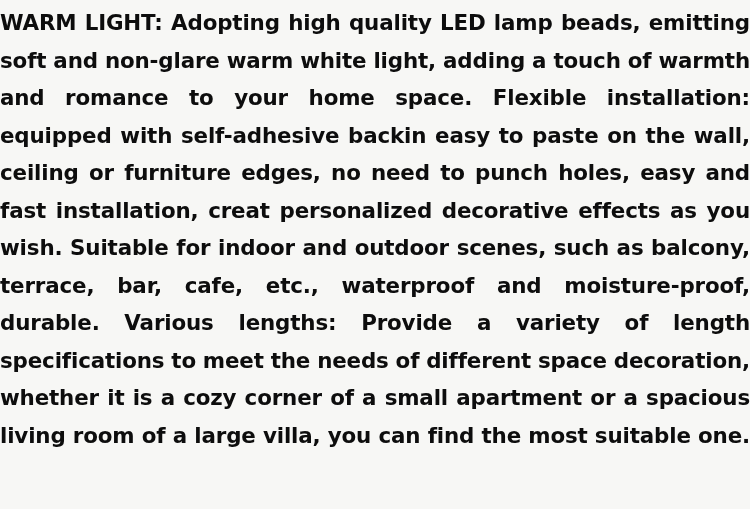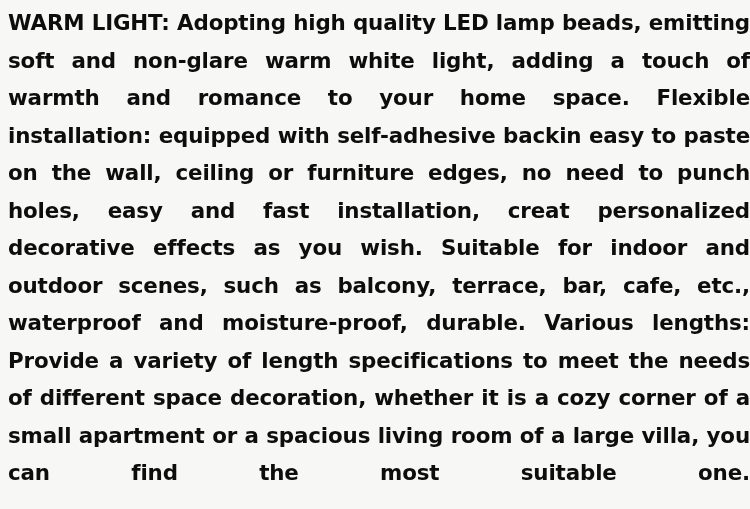--- a/index.html
+++ b/index.html
@@ -10,21 +10,21 @@
     width: 750px;
     height: 509px;
     background: #f7f7f5;
     font-family: "DejaVu Sans", sans-serif;
     overflow: hidden;
   }
   #product-description {
     box-sizing: border-box;
     width: 750px;
     height: 411px;
-    padding: 4px 0 0 8px;
+    padding: 4px 0 0 0;
     background: #f7f7f5;
     color: #0d0d0d;
     font-family: "DejaVu Sans", sans-serif;
     font-weight: bold;
     font-size: 21.4px;
     line-height: 37.5px;
     letter-spacing: -0.15px;
     text-align: justify;
     text-justify: inter-word;
     word-spacing: -0.5px;

